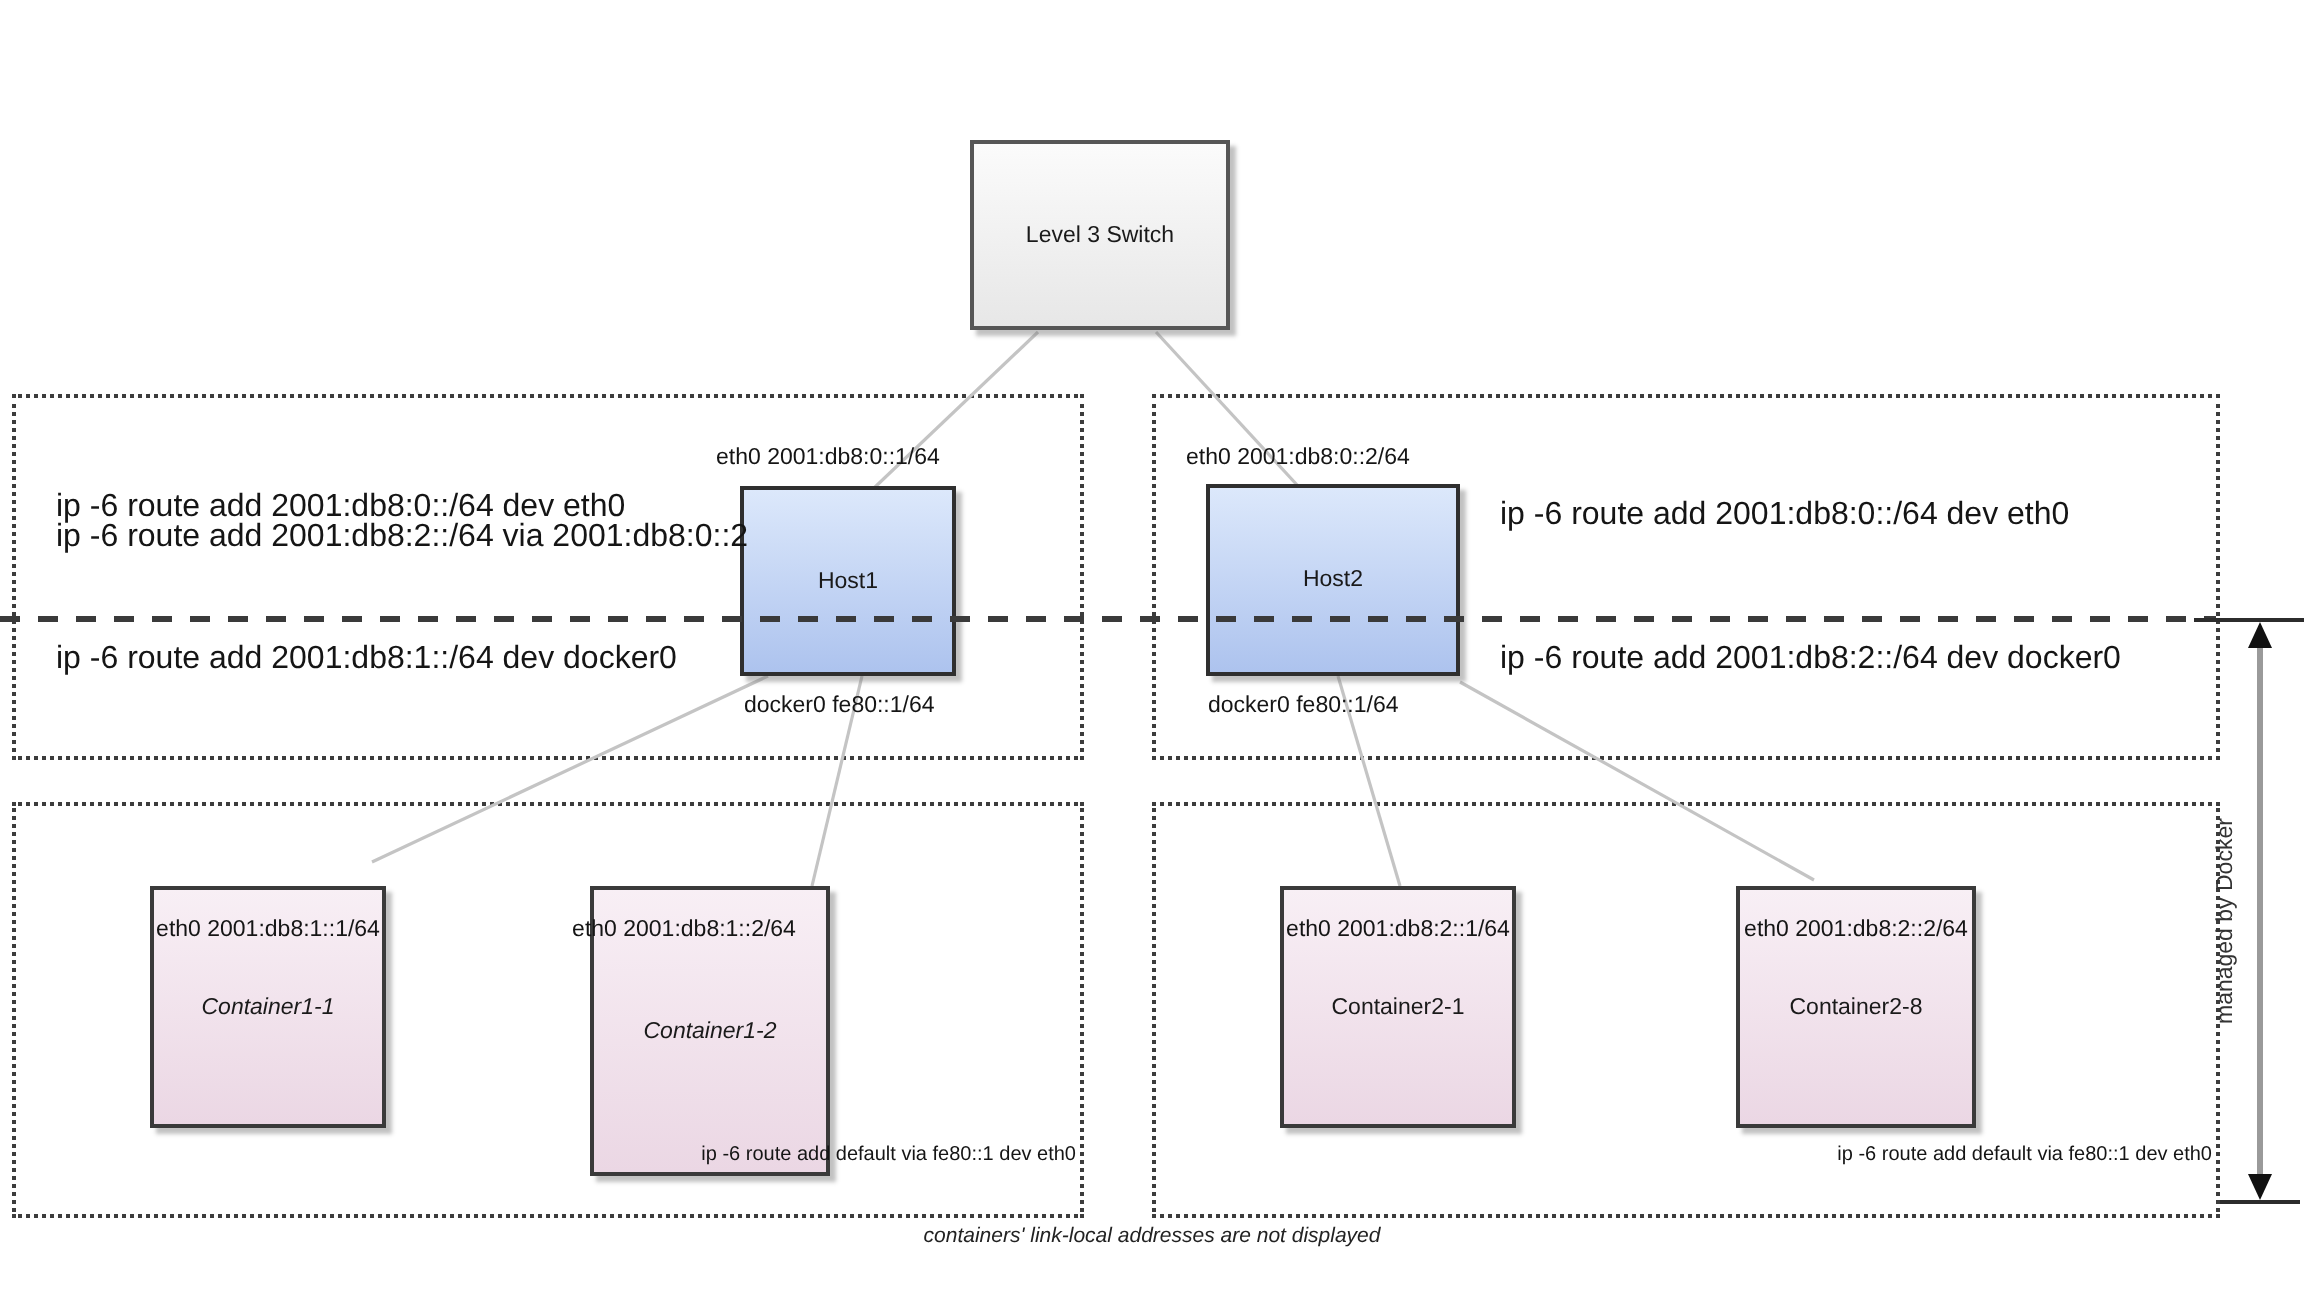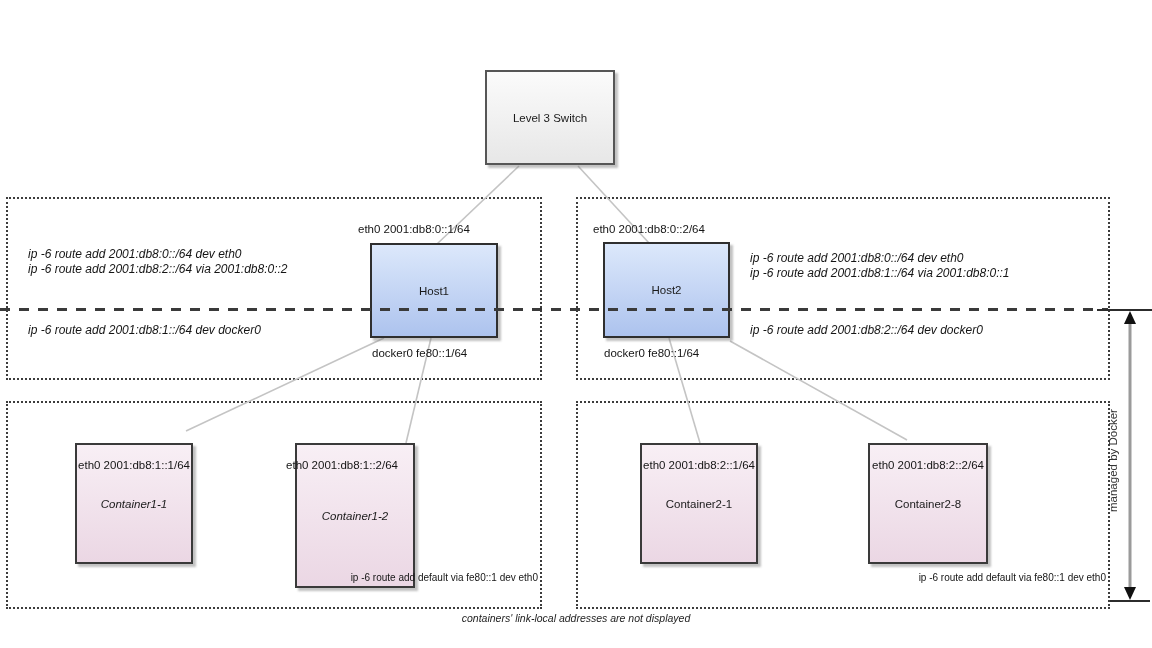--- a/index.html
+++ b/index.html
@@ -32,26 +32,25 @@
   .iface-label{
     position:absolute;
     font-size:11.5px;
     white-space:nowrap;
     color:#151515;
     z-index:4;
   }
   .iface-label.centered{text-align:center;margin-top:36px;}
   .route-block{
     position:absolute;
-    font-size:12px;
+    font-size:16px;
     line-height:14.5px;
     white-space:nowrap;
     color:#151515;
     z-index:4;
-    font-style:italic;
   }
   .center-text{
     position:absolute;
     font-size:10px;
     text-align:right;
     color:#151515;
     z-index:4;
   }
   .dashed-line{
     position:absolute;
@@ -105,41 +104,40 @@
   <div class="node switch-node" style="left:485px;top:70px;width:130px;height:95px;">
     <span>Level 3 Switch</span>
   </div>
 
   <div class="zone" style="left:6px;top:197px;width:532px;height:179px;"></div>
   <div class="zone" style="left:576px;top:197px;width:530px;height:179px;"></div>
 
   <div class="zone" style="left:6px;top:401px;width:532px;height:204px;"></div>
   <div class="zone" style="left:576px;top:401px;width:530px;height:204px;"></div>
 
-  <div class="node host-node" style="left:370px;top:243px;width:128px;height:95px;">
+  <div class="node host-node" style="left:370px;top:243px;width:108px;height:95px;">
     <span>Host1</span>
   </div>
   <div class="node host-node" style="left:603px;top:242px;width:127px;height:96px;">
     <span>Host2</span>
   </div>
 
   <div class="iface-label" style="left:358px;top:223px;">eth0 2001:db8:0::1/64</div>
   <div class="iface-label" style="left:593px;top:223px;">eth0 2001:db8:0::2/64</div>
   <div class="iface-label" style="left:372px;top:347px;">docker0 fe80::1/64</div>
   <div class="iface-label" style="left:604px;top:347px;">docker0 fe80::1/64</div>
 
   <div class="route-block" style="left:28px;top:247px;">
     <div>ip -6 route add 2001:db8:0::/64 dev eth0</div>
     <div>ip -6 route add 2001:db8:2::/64 via 2001:db8:0::2</div>
   </div>
   <div class="route-block" style="left:28px;top:323px;">ip -6 route add 2001:db8:1::/64 dev docker0</div>
 
   <div class="route-block" style="left:750px;top:251px;">
     <div>ip -6 route add 2001:db8:0::/64 dev eth0</div>
-    <div>ip -6 route add 2001:db8:1::/64 via 2001:db8:0::1</div>
   </div>
   <div class="route-block" style="left:750px;top:323px;">ip -6 route add 2001:db8:2::/64 dev docker0</div>
 
   <div class="node container-node" style="left:75px;top:443px;width:118px;height:121px;font-style:italic;">
     <span>Container1-1</span>
   </div>
   <div class="node container-node" style="left:295px;top:443px;width:120px;height:145px;font-style:italic;">
     <span>Container1-2</span>
   </div>
   <div class="iface-label centered" style="left:45px;top:423px;width:178px;">eth0 2001:db8:1::1/64</div>

